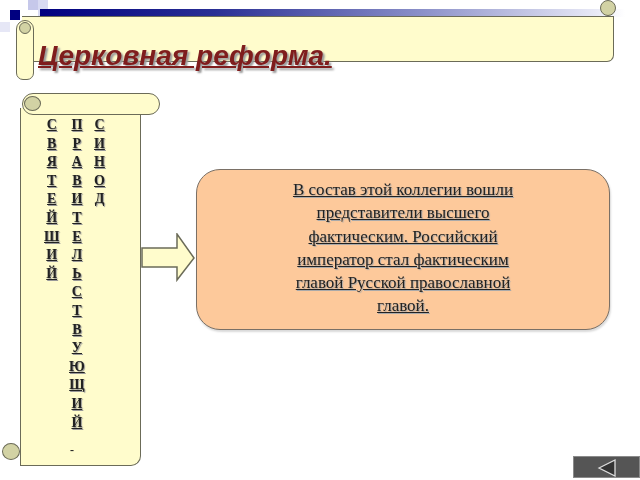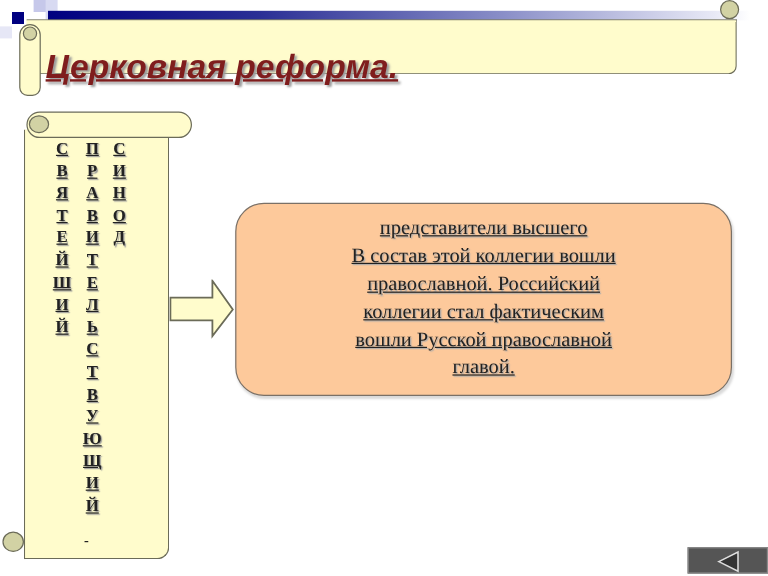--- a/index.html
+++ b/index.html
@@ -156,25 +156,25 @@
 
   <div class="col-dash">-</div>
 </div>
 
 <svg class="arrow" viewBox="0 0 55 50">
   <polygon points="1,15 36,15 36,1 53,25 36,47 36,34 1,34" fill="#fffccc" stroke="#6b6b58" stroke-width="1.5"></polygon>
 </svg>
 
 <div class="info-box"></div>
 <div class="info-text">
+  <span>В состав этой коллегии вошли</span>
   <span>представители высшего</span>
-  <span>В состав этой коллегии вошли</span>
-  <span>православной. Российский</span>
-  <span>коллегии стал фактическим</span>
-  <span>вошли Русской православной</span>
+  <span>фактическим. Российский</span>
+  <span>император стал фактическим</span>
+  <span>главой Русской православной</span>
   <span>главой.</span>
 </div>
 
 <div class="back-btn">
   <svg width="67" height="22" viewBox="0 0 67 22">
     <polygon points="25,11 41,3 41,19" fill="#333333" stroke="#dddddd" stroke-width="1.3"></polygon>
   </svg>
 </div>
 
 </body></html>

